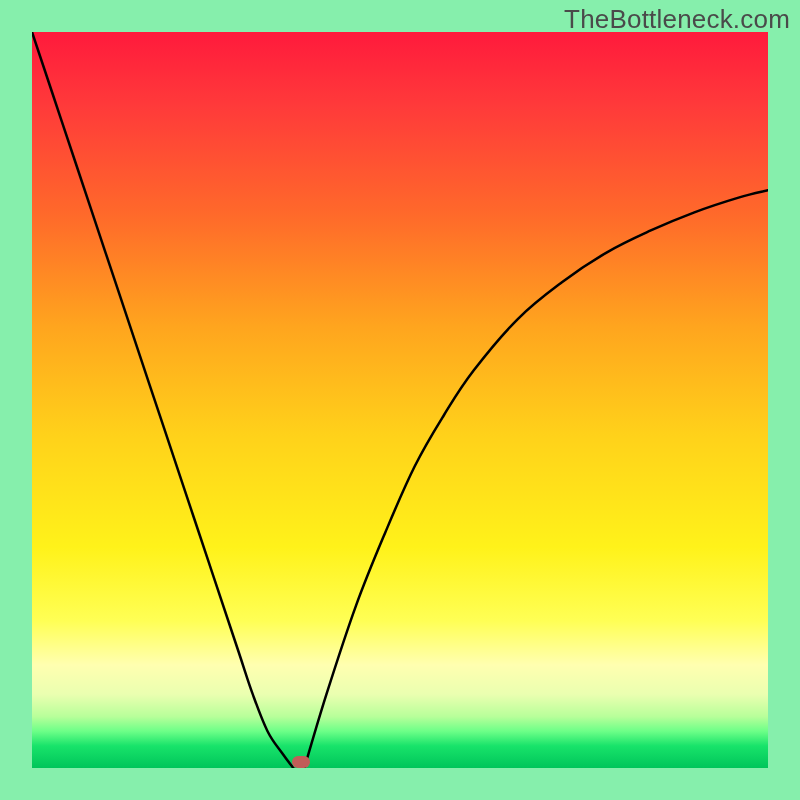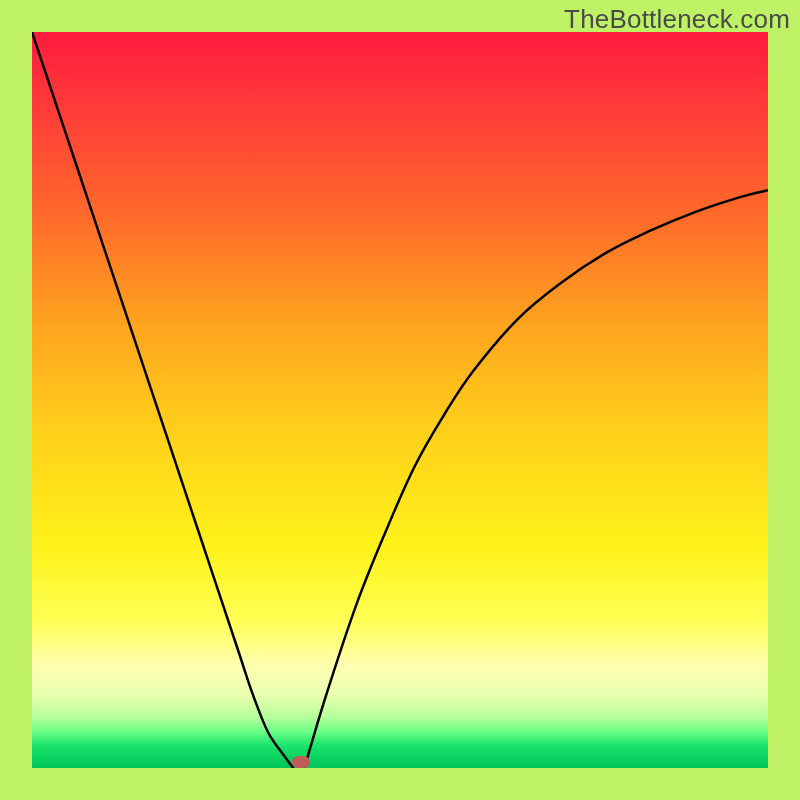--- a/index.html
+++ b/index.html
@@ -10,21 +10,21 @@
     background: #000;
     overflow: hidden;
     font-family: Arial, Helvetica, sans-serif;
   }
   .frame {
     position: absolute;
     top: 0;
     left: 0;
     width: 800px;
     height: 800px;
-    background: #bef264;
+    background: #86efac;
   }
   .plot-area {
     position: absolute;
     top: 32px;
     left: 32px;
     width: 736px;
     height: 736px;
     background: linear-gradient(to bottom,
       #ff1a3c 0%,
       #ff3a3a 10%,

